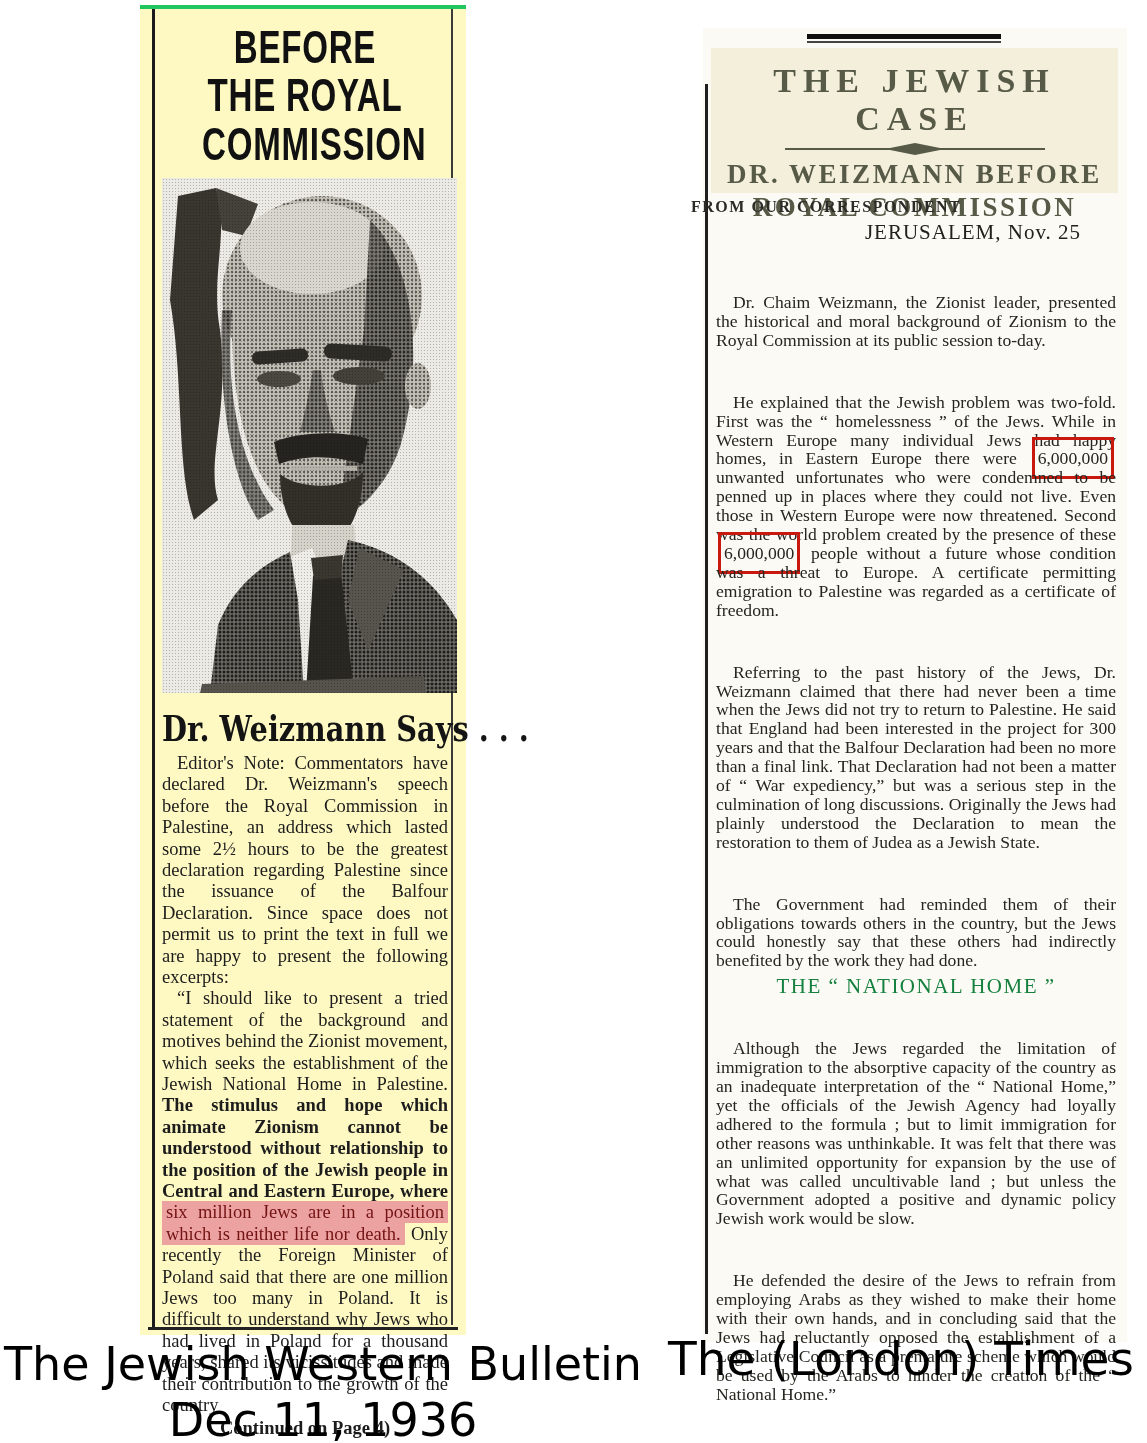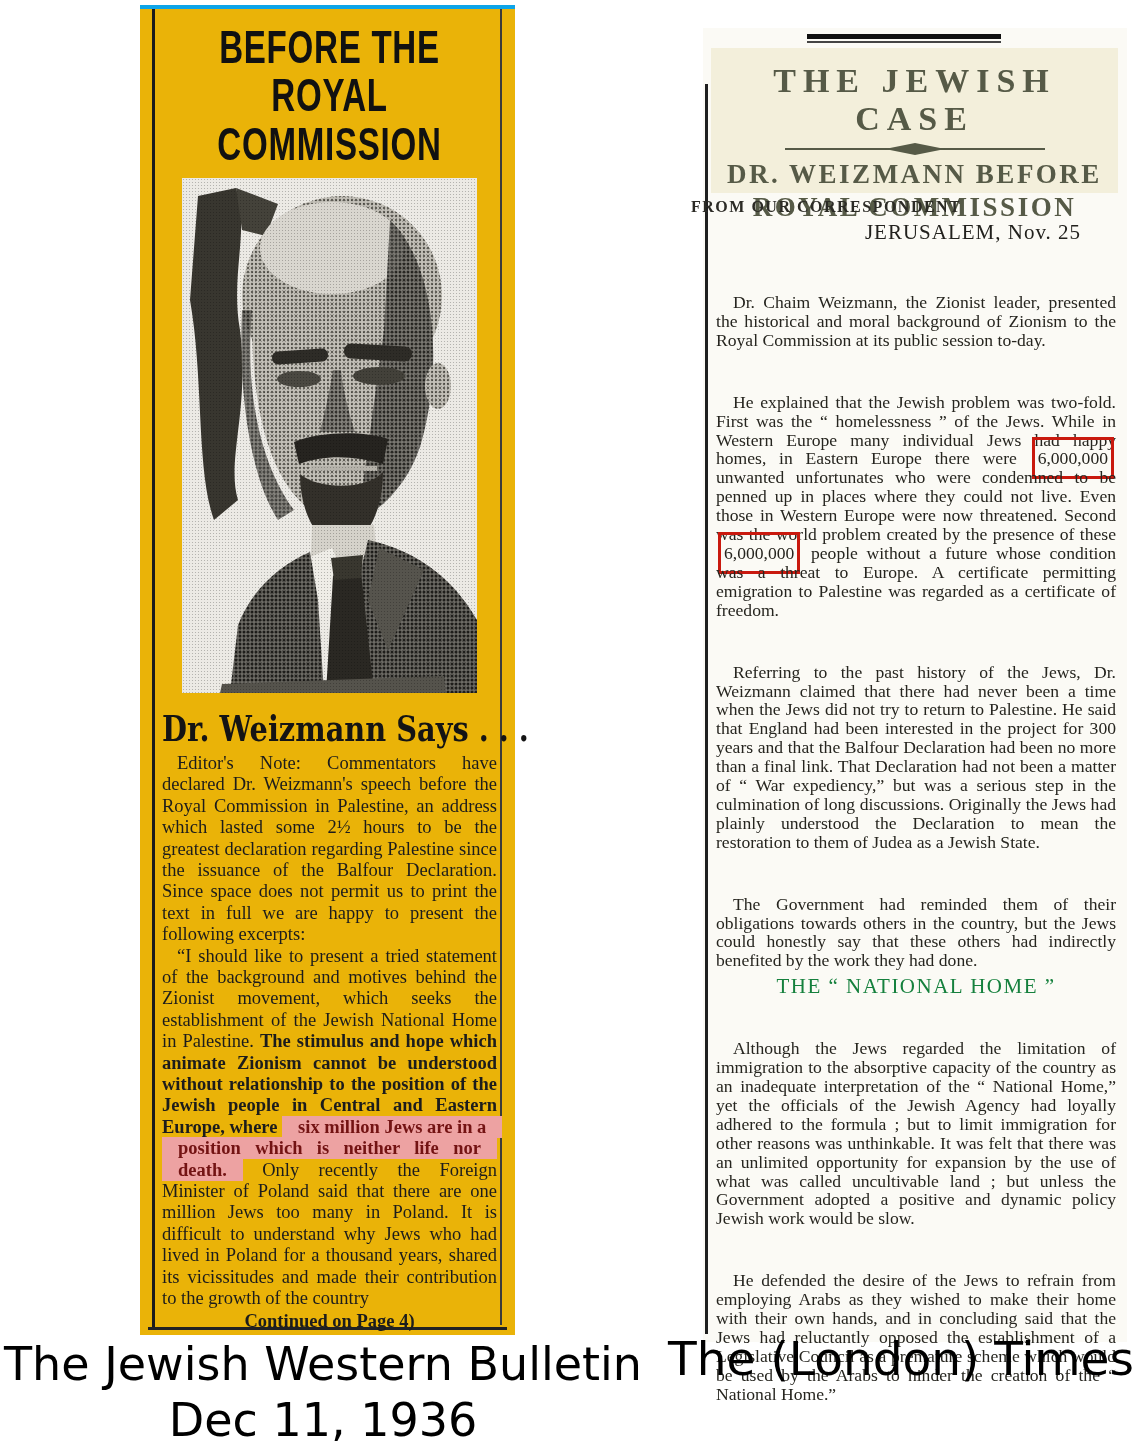--- a/index.html
+++ b/index.html
@@ -1,40 +1,40 @@
 <!DOCTYPE html>
 <html><head>
 <meta charset="utf-8">
 <style>
   html,body{margin:0;padding:0;}
   body{width:1147px;height:1443px;background:#ffffff;position:relative;overflow:hidden;
        font-family:"Liberation Serif",serif;}
   .stage{position:absolute;inset:0;}
 
   
-  .clip-left{position:absolute;left:140px;top:5px;width:375px;height:1326px;
-             background:#eab308;border-top:4px solid #0ea5e9;}
+  .clip-left{position:absolute;left:140px;top:5px;width:326px;height:1326px;
+             background:#fef9c3;border-top:4px solid #22c55e;}
   .clip-left .rule-left{position:absolute;left:12px;top:0;bottom:6px;width:3px;background:#1b1b1b;}
   .clip-left .rule-right{position:absolute;right:13px;top:0;bottom:10px;width:2px;background:#3a3a3a;}
   .clip-left .rule-bottom{position:absolute;left:8px;right:8px;bottom:5px;height:3px;background:#222;}
   .lc-inner{position:absolute;left:22px;right:18px;top:0;}
   .lc-headline{margin-top:14px;text-align:center;font-family:"Liberation Sans",sans-serif;
                font-weight:bold;font-size:46px;line-height:1.05;color:#111;
                white-space:pre-line;transform:scaleX(.72);transform-origin:center top;letter-spacing:1px;}
   .lc-photo{display:block;margin:10px auto 0 auto;}
   .lc-byline{margin:14px 0 4px 0;font-family:"DejaVu Serif",serif;font-weight:bold;
              font-size:36px;color:#141414;transform:scaleX(.8);transform-origin:left center;
              white-space:nowrap;letter-spacing:0px;}
   .lc-body{font-size:18.5px;line-height:21.4px;text-align:justify;color:#1c1c1c;}
   .lc-body .para{margin:0;}
   .para.indent{text-indent:15px;}
   .para.continued{text-align:center;font-weight:bold;text-indent:0;margin-top:2px;}
   .seg-n{font-weight:normal;}
   .seg-b{font-weight:bold;}
-  .seg-hl{background:#eda2a2;color:#731313;font-weight:bold;padding:1px 16px;
+  .seg-hl{background:#eda2a2;color:#731313;font-weight:normal;padding:1px 4px;
           -webkit-box-decoration-break:clone;box-decoration-break:clone;}
 
   
   .clip-right{position:absolute;left:703px;top:28px;width:424px;height:1314px;background:#fbfaf5;}
   .clip-right .rule-left{position:absolute;left:2px;top:56px;bottom:8px;width:3px;background:#1f1f1f;}
   .rc-doublerule{position:absolute;left:104px;top:6px;width:194px;}
   .rc-doublerule .thick{height:5px;background:#101010;}
   .rc-doublerule .thin{height:2px;background:#444;margin-top:2px;}
   .rc-cream{position:absolute;left:8px;top:20px;width:407px;height:145px;background:#f3efdb;
             text-align:center;}

